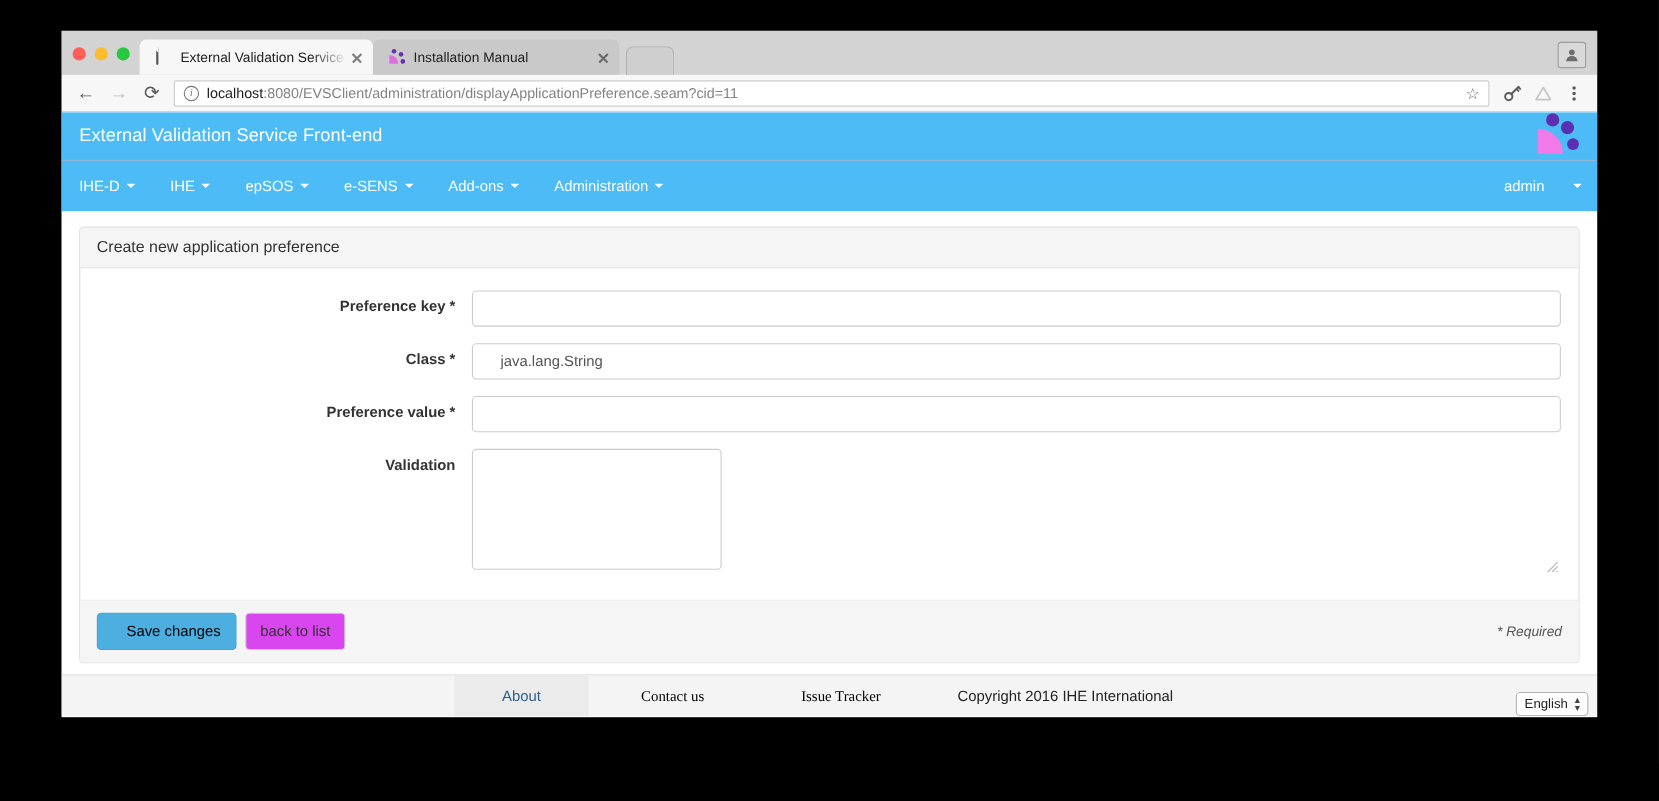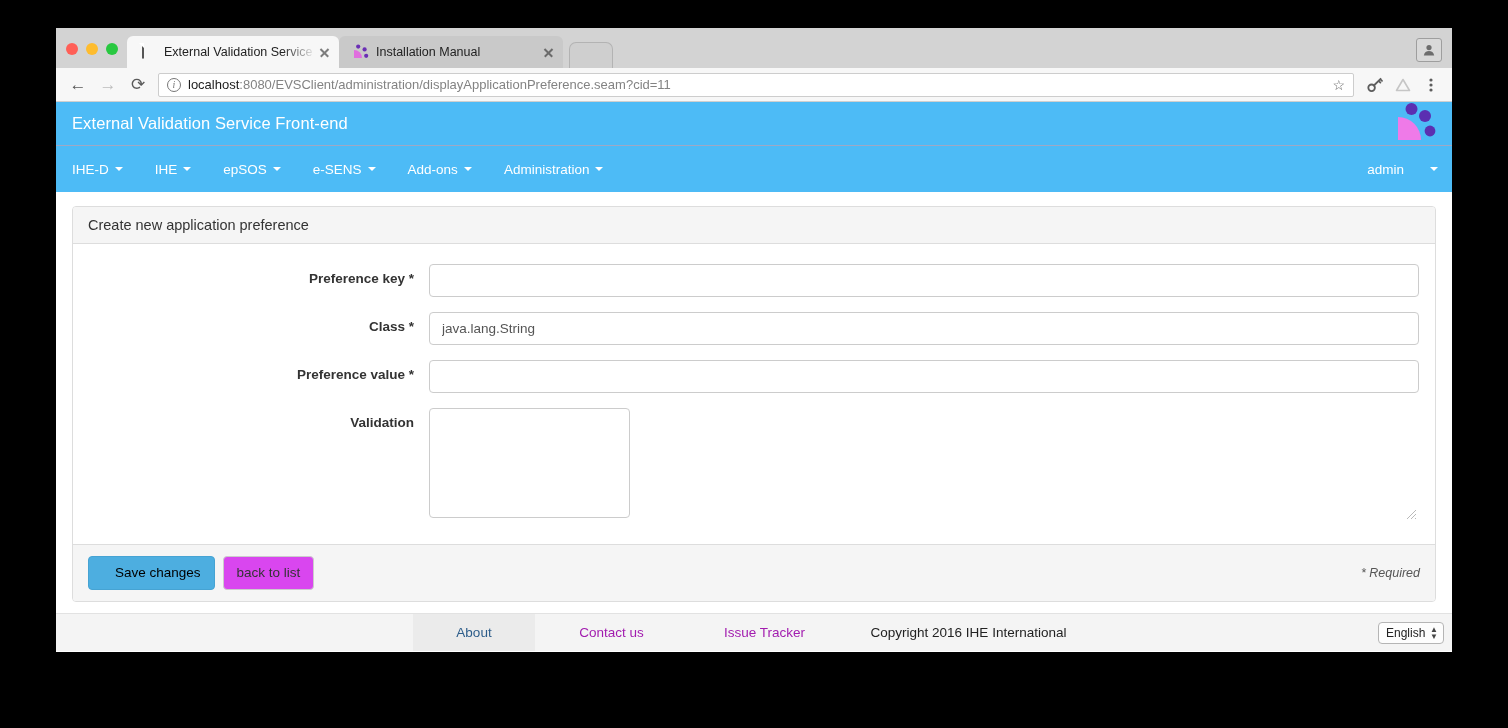--- a/index.html
+++ b/index.html
@@ -252,21 +252,21 @@
     padding: 7px 15px 0 0;
     font-size: 13.5px;
     font-weight: bold;
     color: #333;
   }
   .form-control {
     flex: 1;
     height: 33px;
     border: 1px solid #ccc;
     border-radius: 4px;
-    padding: 6px 12px;
+    padding: 6px 25px;
     font-size: 13.5px;
     color: #555;
     font-family: "Liberation Sans", sans-serif;
     background: #fff;
     outline: none;
   }
   textarea.form-control {
     height: 110px;
     resize: none;
     line-height: 1.4;
@@ -305,34 +305,34 @@
     color: #555;
   }
 
   
   .app-footer {
     position: absolute;
     left: 0; right: 0; bottom: 0;
     height: 38px;
     background: #f4f4f4;
     border-top: 1px solid #e2e2e2;
-    display: flex; align-items: center;
+    display: flex; align-items: flex-end;
   }
   .footer-cell {
     font-size: 13.5px;
     display: flex; align-items: center; justify-content: center;
     height: 100%;
   }
   .footer-cell.about {
     width: 122px;
     margin-left: 357px;
     background: #ebebeb;
     color: #2d5d8a;
   }
-  .footer-link { color: #a21caf; width: 153px; }
+  .footer-link { color: #000000; width: 153px; font-family: Liberation Serif, serif; }
   .footer-copy { color: #222; width: 255px; }
   .lang-select {
     margin-left: auto;
     margin-right: 8px;
     width: 66px; height: 22px;
     border: 1px solid #b5b5b5;
     border-radius: 4px;
     background: #fdfdfd;
     display: flex; align-items: center;
     padding: 0 5px 0 7px;

